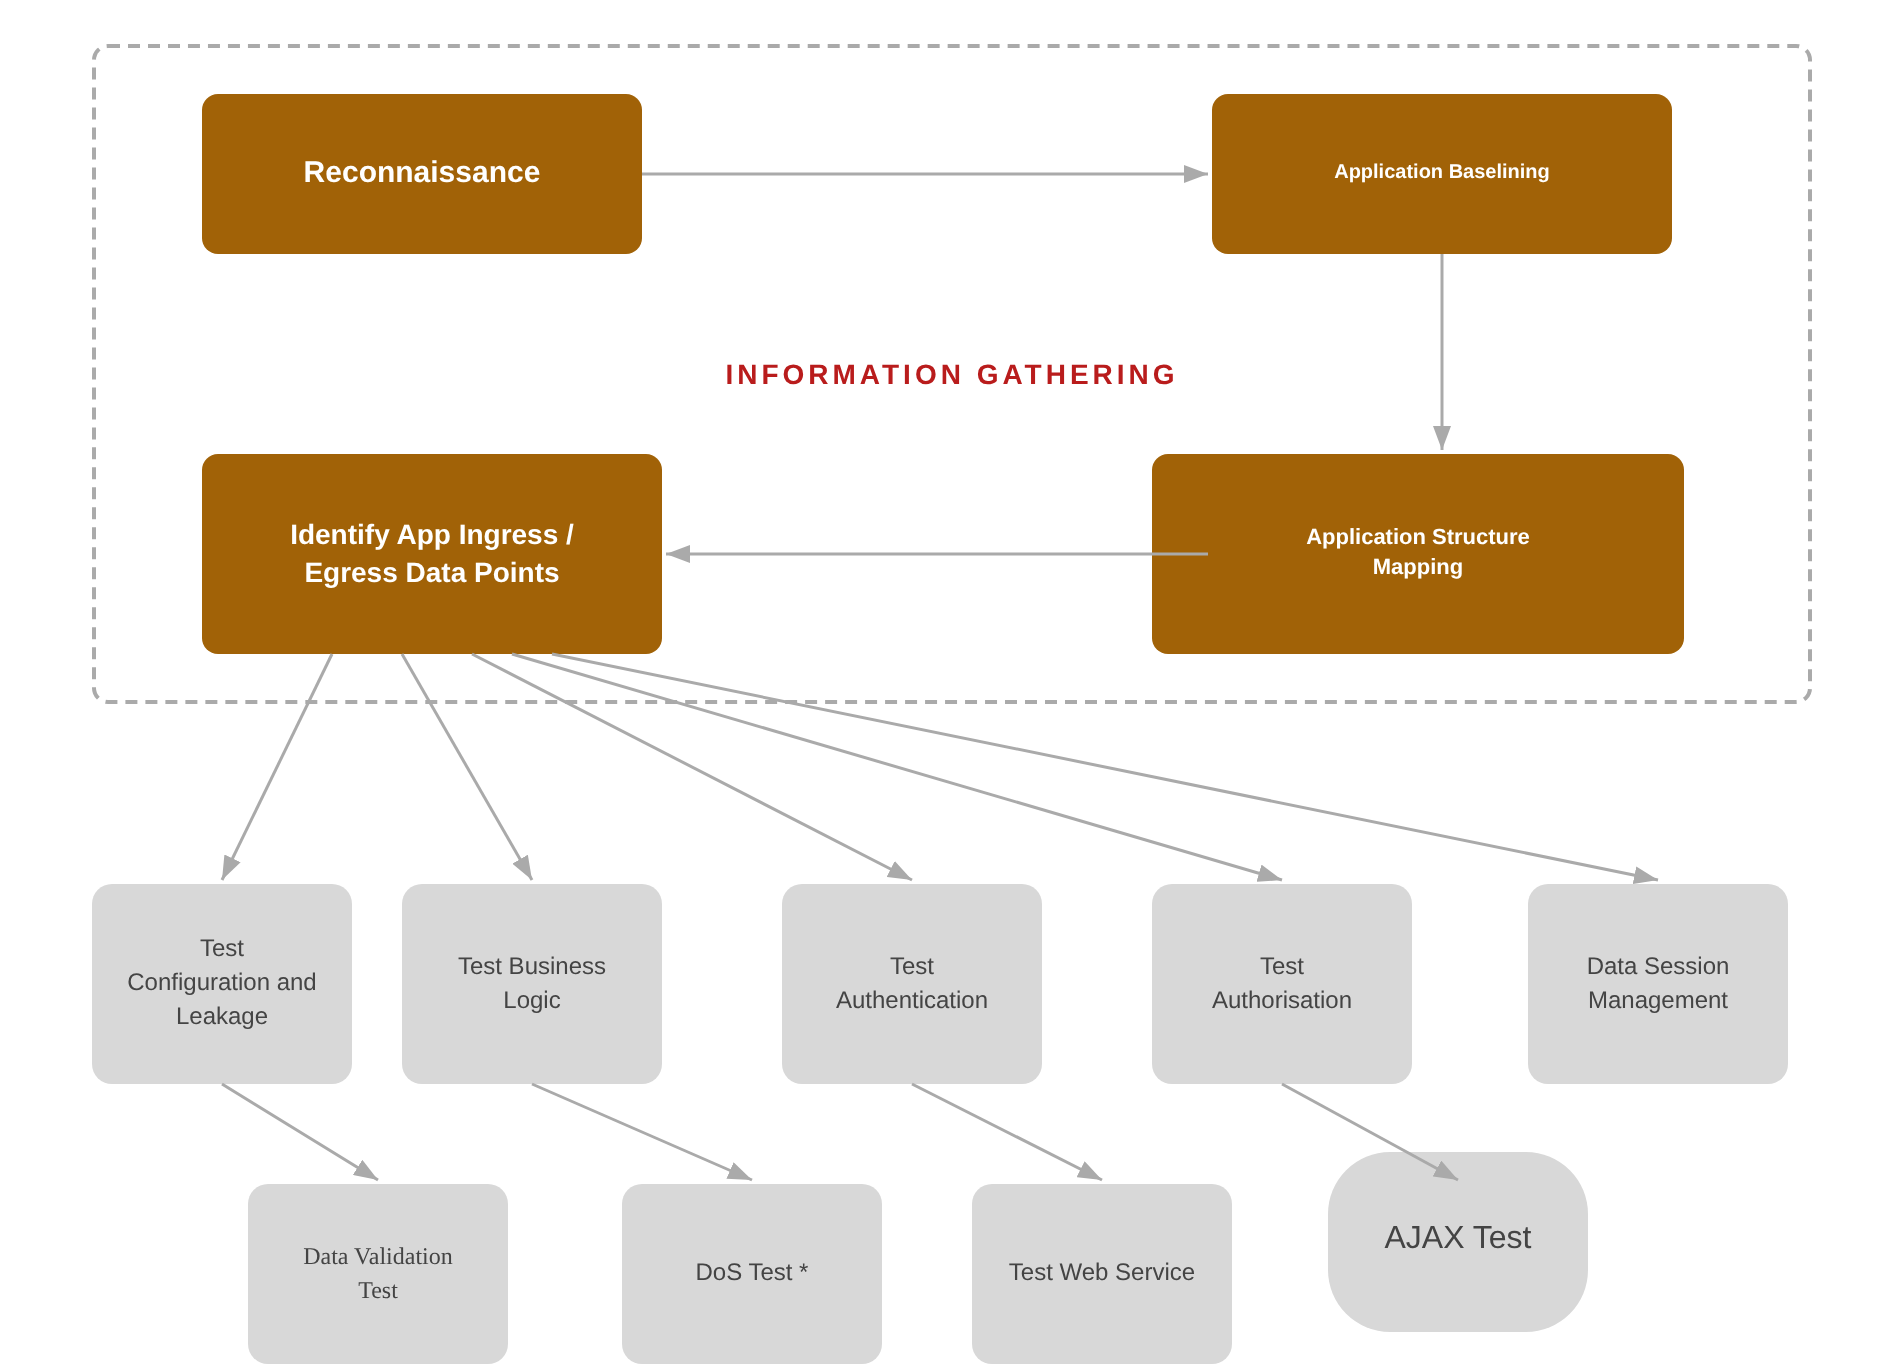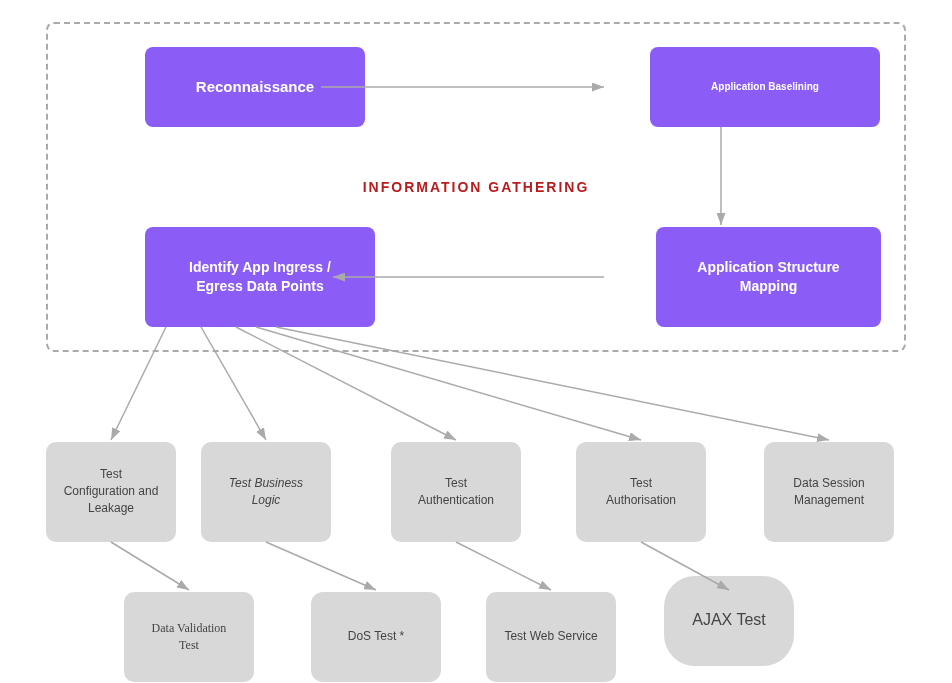--- a/index.html
+++ b/index.html
@@ -39,32 +39,31 @@
       font-weight: bold;
       letter-spacing: 2px;
       color: #b91c1c;
       text-align: center;
       pointer-events: none;
     }
 
     
     .red-box {
       position: absolute;
-      background: #8b5cf6;
+      background: #a16207;
       border-radius: 8px;
       color: #fff;
       font-size: 14px;
       font-weight: bold;
       text-align: center;
       display: flex;
       align-items: center;
       justify-content: center;
       padding: 10px;
       line-height: 1.3;
-      margin-left: 44px;
     }
 
     
     .gray-box {
       position: absolute;
       background: #d8d8d8;
       border-radius: 10px;
       color: #444;
       font-size: 13px;
       text-align: center;
@@ -107,33 +106,33 @@
 
   <div class="red-box" style="left: 590px; top: 35px; width: 230px; height: 80px; font-size:10px;">
     <span>Application Baselining</span>
   </div>
 
   <div class="red-box" style="left: 85px; top: 215px; width: 230px; height: 100px; font-size:14px;">
     <span style="white-space:pre-line;text-align:center;">Identify App Ingress /
 Egress Data Points</span>
   </div>
 
-  <div class="red-box" style="left: 596px; top: 215px; width: 225px; height: 100px; font-size:14px;">
+  <div class="red-box" style="left: 560px; top: 215px; width: 266px; height: 100px; font-size:11px;">
     <span style="white-space:pre-line;">Application Structure
 Mapping</span>
   </div>
 
   <div class="gray-box" style="left: 30px; top: 430px; width: 130px; height: 100px; font-size:12px;">
     <span style="white-space:pre-line;">Test
 Configuration and
 Leakage</span>
   </div>
 
   <div class="gray-box" style="left: 185px; top: 430px; width: 130px; height: 100px; font-size:12px;">
-    <span style="white-space:pre-line;font-style:italic;">Test Business
+    <span style="white-space:pre-line;">Test Business
 Logic</span>
   </div>
 
   <div class="gray-box" style="left: 375px; top: 430px; width: 130px; height: 100px; font-size:12px;">
     <span style="white-space:pre-line;">Test
 Authentication</span>
   </div>
 
   <div class="gray-box" style="left: 560px; top: 430px; width: 130px; height: 100px; font-size:12px;">
     <span style="white-space:pre-line;">Test
@@ -143,21 +142,21 @@
   <div class="gray-box" style="left: 748px; top: 430px; width: 130px; height: 100px; font-size:12px;">
     <span style="white-space:pre-line;">Data Session
 Management</span>
   </div>
 
   <div class="gray-box" style="left: 108px; top: 580px; width: 130px; height: 90px; font-size:12px;font-family:Liberation Serif, serif;">
     <span style="white-space:pre-line;">Data Validation
 Test</span>
   </div>
 
-  <div class="gray-box" style="left: 295px; top: 580px; width: 130px; height: 90px; font-size:12px;border-radius:12px;">
+  <div class="gray-box" style="left: 295px; top: 580px; width: 130px; height: 90px; font-size:12px;">
     <span style="white-space:pre-line;">DoS Test *</span>
   </div>
 
   <div class="gray-box" style="left: 470px; top: 580px; width: 130px; height: 90px; font-size:12px;">
     <span style="white-space:pre-line;text-align:center;">Test Web Service</span>
   </div>
 
   <div class="gray-box" style="left: 648px; top: 564px; width: 130px; height: 90px; font-size:16px;border-radius:31px;">
     <span style="white-space:pre-line;">AJAX Test</span>
   </div>

